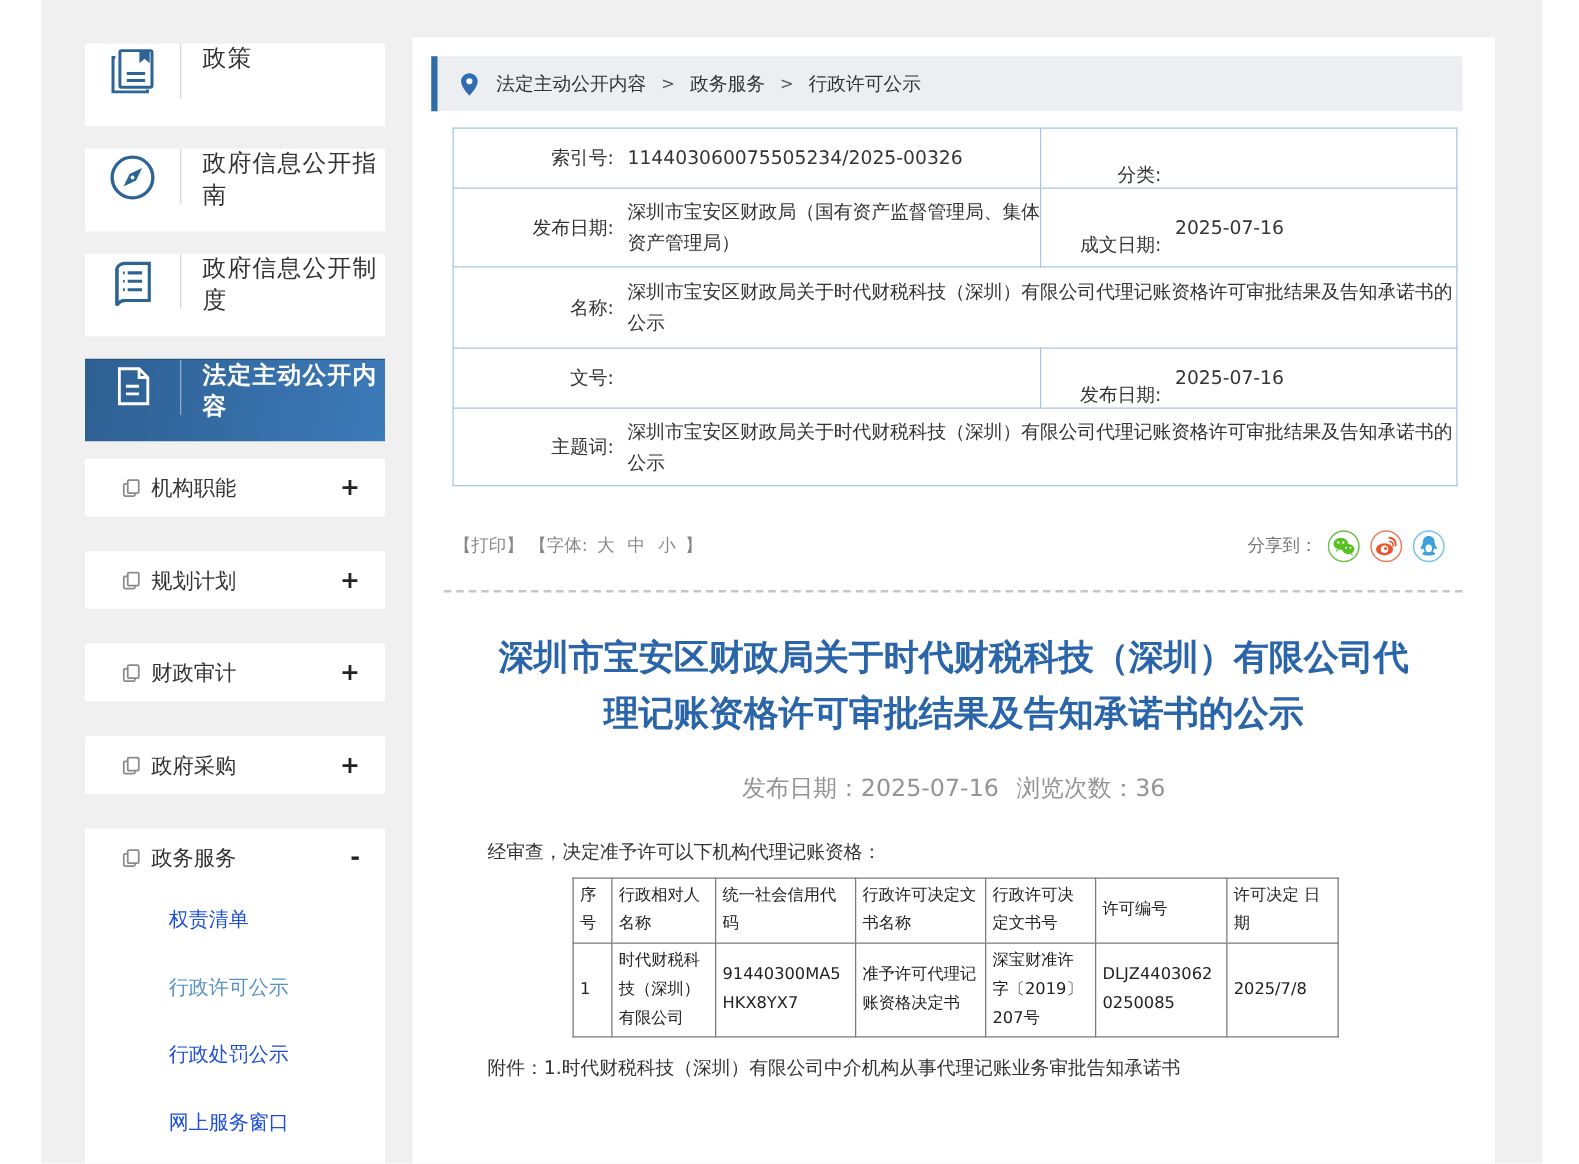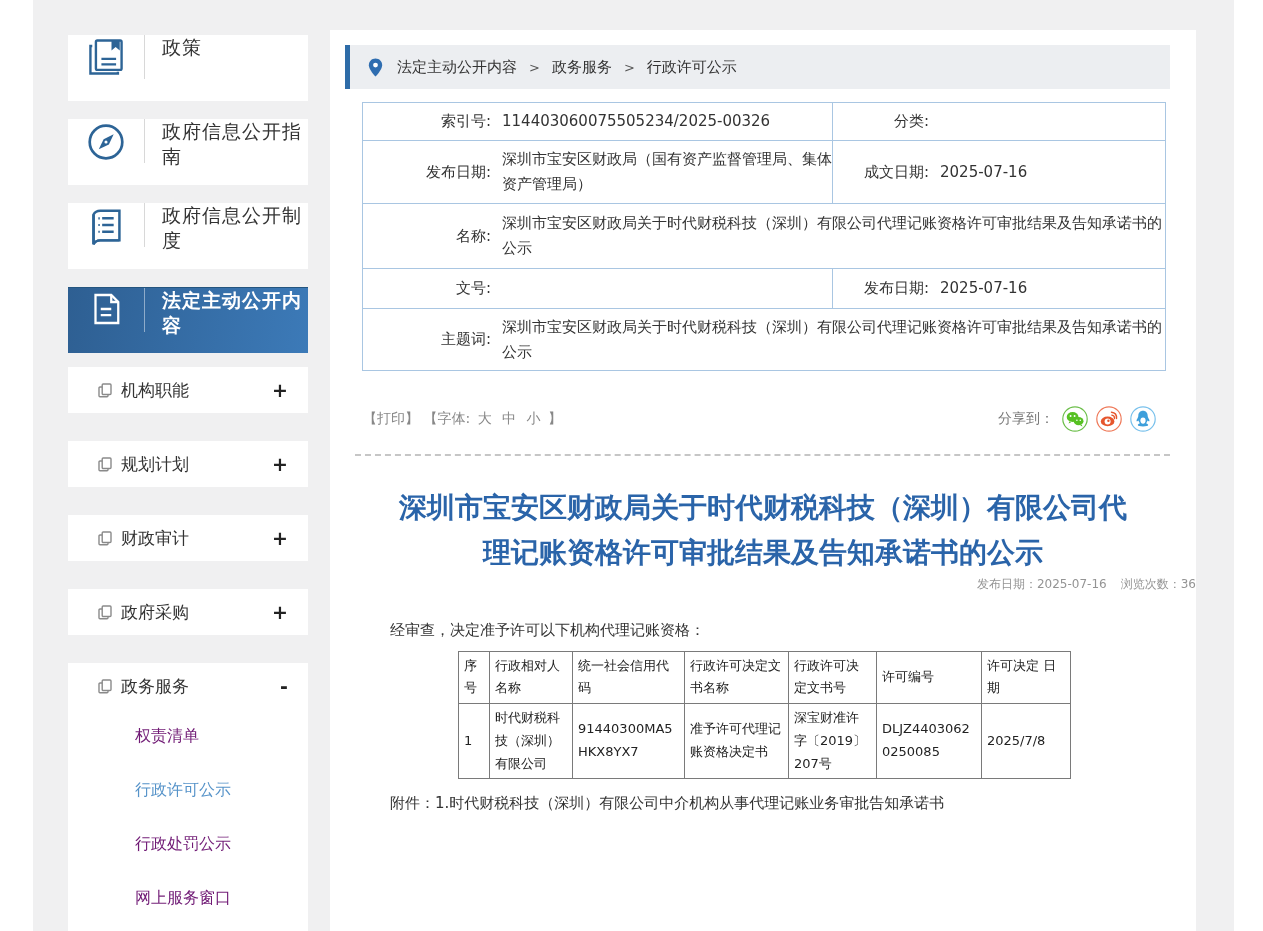--- a/index.html
+++ b/index.html
@@ -17,47 +17,47 @@
   .side-card.active { background:linear-gradient(100deg,#2e5f92 0%,#3c7ab8 100%); border-top:1px solid #24557f; margin-bottom:14px; }
   .side-card.active .side-divider { background:rgba(255,255,255,.45); }
   .side-card.active .side-label { color:#fff; font-weight:bold; }
 
   .menu-item { display:flex; align-items:center; height:46px; background:#fff; margin-bottom:28px; padding:0 20px 0 30px; cursor:pointer; }
   .mi-icon { display:flex; align-items:center; margin-right:9px; }
   .mi-label { flex:1; font-size:17px; color:#333; }
   .mi-toggle { font-size:19px; font-weight:bold; color:#222; }
   .menu-block { background:#fff; margin-bottom:12px; padding-bottom:6px; }
   .menu-block .menu-item { margin-bottom:0; }
-  .sub-item { height:54px; line-height:54px; padding-left:67px; font-size:16px; color:#701a75; background:#fff; cursor:pointer; }
+  .sub-item { height:54px; line-height:54px; padding-left:67px; font-size:16px; color:#1d4ed8; background:#fff; cursor:pointer; }
   .sub-item.active { color:#5693c9; }
 
   
   .main { position:absolute; left:330px; top:30px; width:866px; height:901px; background:#fff; }
   .breadcrumb { display:flex; align-items:center; margin:15px 26px 0 15px; height:44px; background:#eceef1; border-left:5px solid #2e6ca8; padding-left:18px; font-size:15px; }
   .crumb { color:#333; text-decoration:none; cursor:pointer; }
   .crumb-sep { margin:0 12px; color:#555; font-size:13px; }
   .pin { margin-right:14px; display:flex; align-items:center; }
 
   table.meta { border-collapse:collapse; margin:13px 0 0 32px; width:803px; table-layout:fixed; font-size:15px; }
   table.meta td { border:1px solid #a9c6e2; vertical-align:middle; }
   .m-cell { display:flex; align-items:center; }
   .m-label { width:128px; text-align:right; color:#333; flex:none; }
-  .m-label.rt { width:96px; }
+  .m-label.rt { width:96px;margin-top:28px; }
   .m-value { flex:1; padding-left:11px; line-height:1.65; color:#333; }
 
   .tools { display:flex; justify-content:space-between; align-items:center; margin:35px 40px 0 33px; font-size:14px; color:#888; }
   .tools-left a { color:#888; text-decoration:none; cursor:pointer; }
   .t-font a { margin:0 3px; }
   .tools-right { display:flex; align-items:center; color:#777; }
   .share-icon { margin-left:8px; cursor:pointer; display:flex; }
 
   .dashes { margin:22px 26px 0 25px; border-top:2px dashed #c6c6c6; height:0; }
 
   h1.art-title { margin:30px 58px 0; text-align:center; font-size:28px; line-height:1.6; color:#2a64a9; font-weight:bold; }
-  .publine { text-align:right; font-size:12px; color:#949494; }
+  .publine { margin-top:24px; text-align:center; font-size:19px; color:#949494; }
   .publine .gap { display:inline-block; width:14px; }
   .intro { margin:28px 0 0 60px; font-size:15px; color:#333; }
 
   table.lic { border-collapse:collapse; margin:11px 0 0 128px; width:612px; table-layout:fixed; font-size:13px; color:#222; }
   table.lic th, table.lic td { border:1px solid #7a7a7a; font-weight:normal; text-align:left; vertical-align:middle; padding:3px 5px; line-height:1.75; word-break:break-all; }
   .attach { margin:15px 0 12px 60px; font-size:15px; color:#333; }
   .attach a { color:#333; text-decoration:none; cursor:pointer; }
 </style>
 </head>
 <body>

